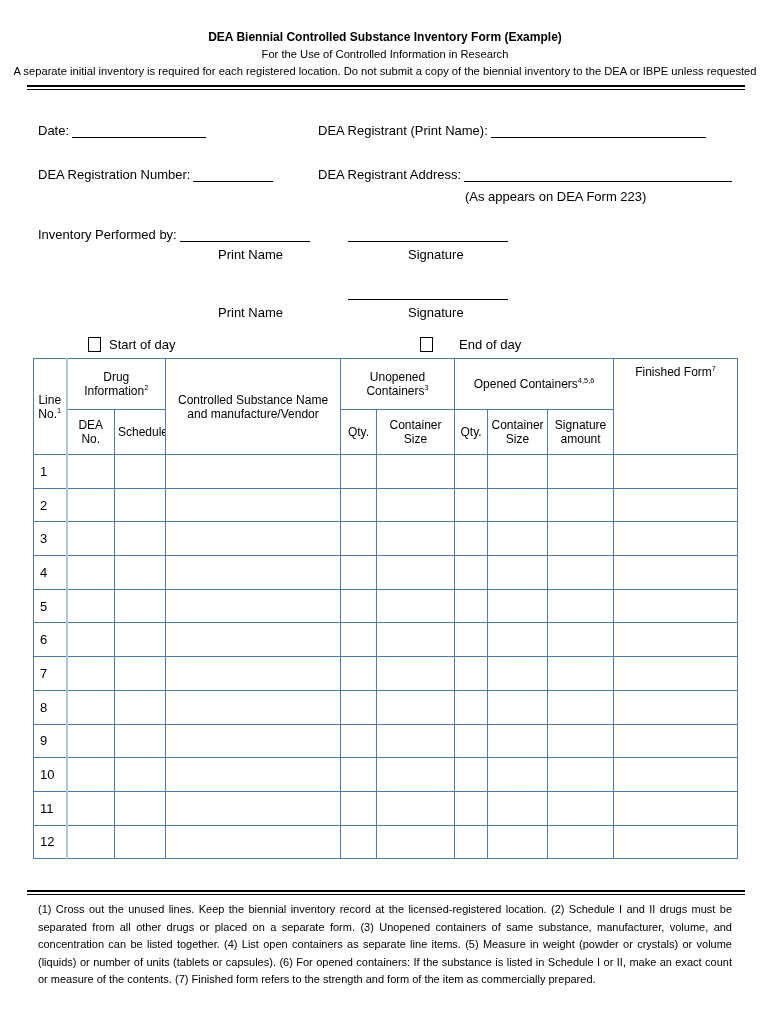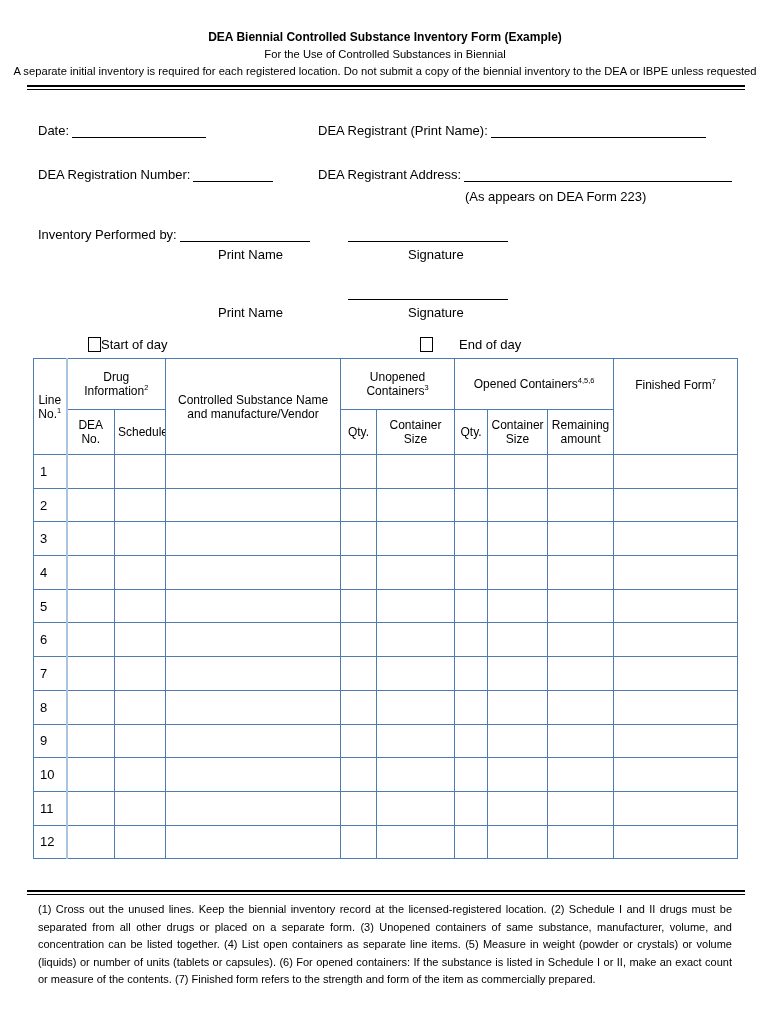--- a/index.html
+++ b/index.html
@@ -17,47 +17,47 @@
           border-top:2.5px solid #000; border-bottom:1px solid #000; }
   .rule-top { top:85px; }
   .rule-bottom { top:890px; }
   
   .fl { position:absolute; font-size:13px; white-space:nowrap;text-align:center; }
   .blank { display:inline-block; border-bottom:1px solid #000; height:14px;
            vertical-align:bottom; margin-left:3px; }
   .cap { position:absolute; font-size:13px; }
   .checkbox { display:inline-block; width:11px; height:13px; border:1.2px solid #000;
               vertical-align:middle; background:#fff; }
-  .cb-label { font-size:13px; vertical-align:middle; }
+  .cb-label { font-size:13px; margin-left:8px; vertical-align:middle; }
   .cb-label-far { margin-left:26px; }
   
   table.inv { position:absolute; left:33px; top:358px; width:704px;
               border-collapse:collapse; table-layout:fixed; font-size:12px; }
   table.inv { border:1.5px solid #4f7cb0; }
   .inv th, .inv td { border:1px solid #4f7cb0; border-top-width:1.5px; border-bottom-width:1.5px;
                      padding:0 3px; font-weight:normal; text-align:center; vertical-align:middle;
                      overflow:hidden; }
   .inv tr.group th { height:50px; }
   .inv tr.subhead th { height:44px; }
   .inv tbody td { height:32.7px; }
   .inv td.line-no { text-align:left; padding-left:6px; font-size:13px; }
-  .inv th.finished { vertical-align:top; padding-top:19px; }
+  .inv th.finished { vertical-align:top; padding-top:6px; }
   .light-r { border-right:2.5px solid #abc4e0 !important; }
   sup { font-size:0.62em; vertical-align:super; line-height:0; }
   
   .footnote { position:absolute; left:38px; top:901px; width:694px;
               font-size:11px; line-height:17.5px; text-align:justify; }
 </style>
 </head>
 <body>
 
 <div class="page">
 
   <div class="hline title">DEA Biennial Controlled Substance Inventory Form (Example)</div>
-  <div class="hline subtitle">For the Use of Controlled Substances in Biennial</div>
+  <div class="hline subtitle">For the Use of Controlled Information in Research</div>
   <div class="hline hnote">A separate initial inventory is required for each registered location. Do not submit a copy of the biennial inventory to the DEA or IBPE unless requested</div>
   <div class="rule rule-top"></div>
 
   <div class="fl" style="top:123px; left:38px;">
     <span>Date:</span><span class="blank" style="width:134px;"></span>
   </div>
   <div class="fl" style="top:123px; left:318px;">
     <span>DEA Registrant (Print Name):</span><span class="blank" style="width:215px;"></span>
   </div>
 
@@ -116,21 +116,21 @@
         <th colspan="3"><span>Opened Containers</span><sup>4,5,6</sup></th>
         <th rowspan="2" class="finished"><span>Finished Form</span><sup>7</sup></th>
       </tr>
       <tr class="subhead">
         <th>DEA No.</th>
         <th>Schedule</th>
         <th>Qty.</th>
         <th>Container Size</th>
         <th>Qty.</th>
         <th>Container Size</th>
-        <th>Remaining amount</th>
+        <th>Signature amount</th>
       </tr>
     </thead>
     <tbody>
         <tr>
           <td class="line-no light-r">1</td>
           <td></td>
           <td></td>
           <td></td>
           <td></td>
           <td></td>

